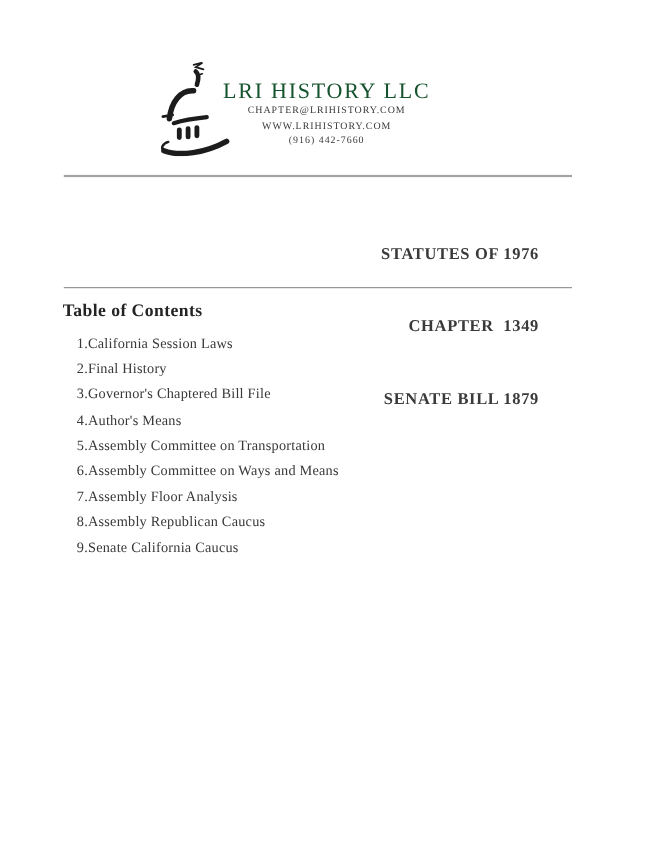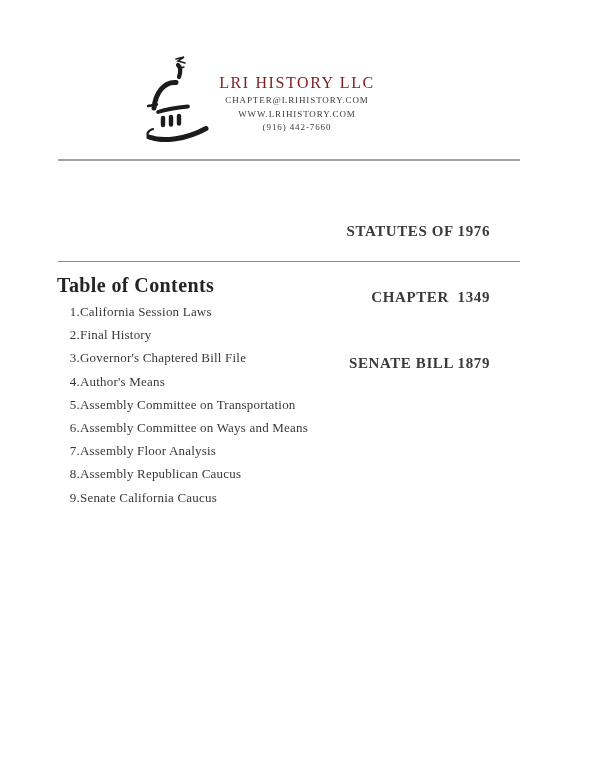--- a/index.html
+++ b/index.html
@@ -15,43 +15,43 @@
   .logo{
     position:absolute;left:144px;top:56px;
     width:66px;height:86px;
   }
   .header-text{
     position:absolute;left:297px;top:72px;
     transform:translateX(-50%);
     text-align:center;white-space:nowrap;
   }
   .company{
-    font-size:16px;letter-spacing:1.6px;
-    color:#7f1d1d;line-height:22px;
+    font-size:20px;letter-spacing:1.6px;
+    color:#14532d;line-height:22px;
   }
   .contact{
     font-size:9px;letter-spacing:0.9px;
     color:#3a3a3a;line-height:13.5px;
   }
   
   .divider{position:absolute;left:58px;width:462px;border:0;margin:0;padding:0;}
   .divider.top{top:159px;height:2px;background:#a3a3a3;}
   .divider.bottom{top:261px;height:1px;background:#8c8c8c;}
   
   .case-block{
     position:absolute;right:110px;top:176px;
     text-align:right;
     font-weight:bold;font-size:15px;
     letter-spacing:0.6px;color:#3a3a3a;
     line-height:22px;white-space:pre;
   }
   
   .toc-title{
     position:absolute;left:57px;top:274px;
-    font-weight:bold;font-size:20px;
+    font-weight:bold;font-size:16px;
     letter-spacing:0.4px;color:#242424;
   }
   .toc-list{
     position:absolute;left:0;top:304px;width:540px;
   }
   .toc-row{
     display:flex;align-items:baseline;
     height:23.2px;font-size:13px;color:#383838;
     letter-spacing:0.2px;
   }

